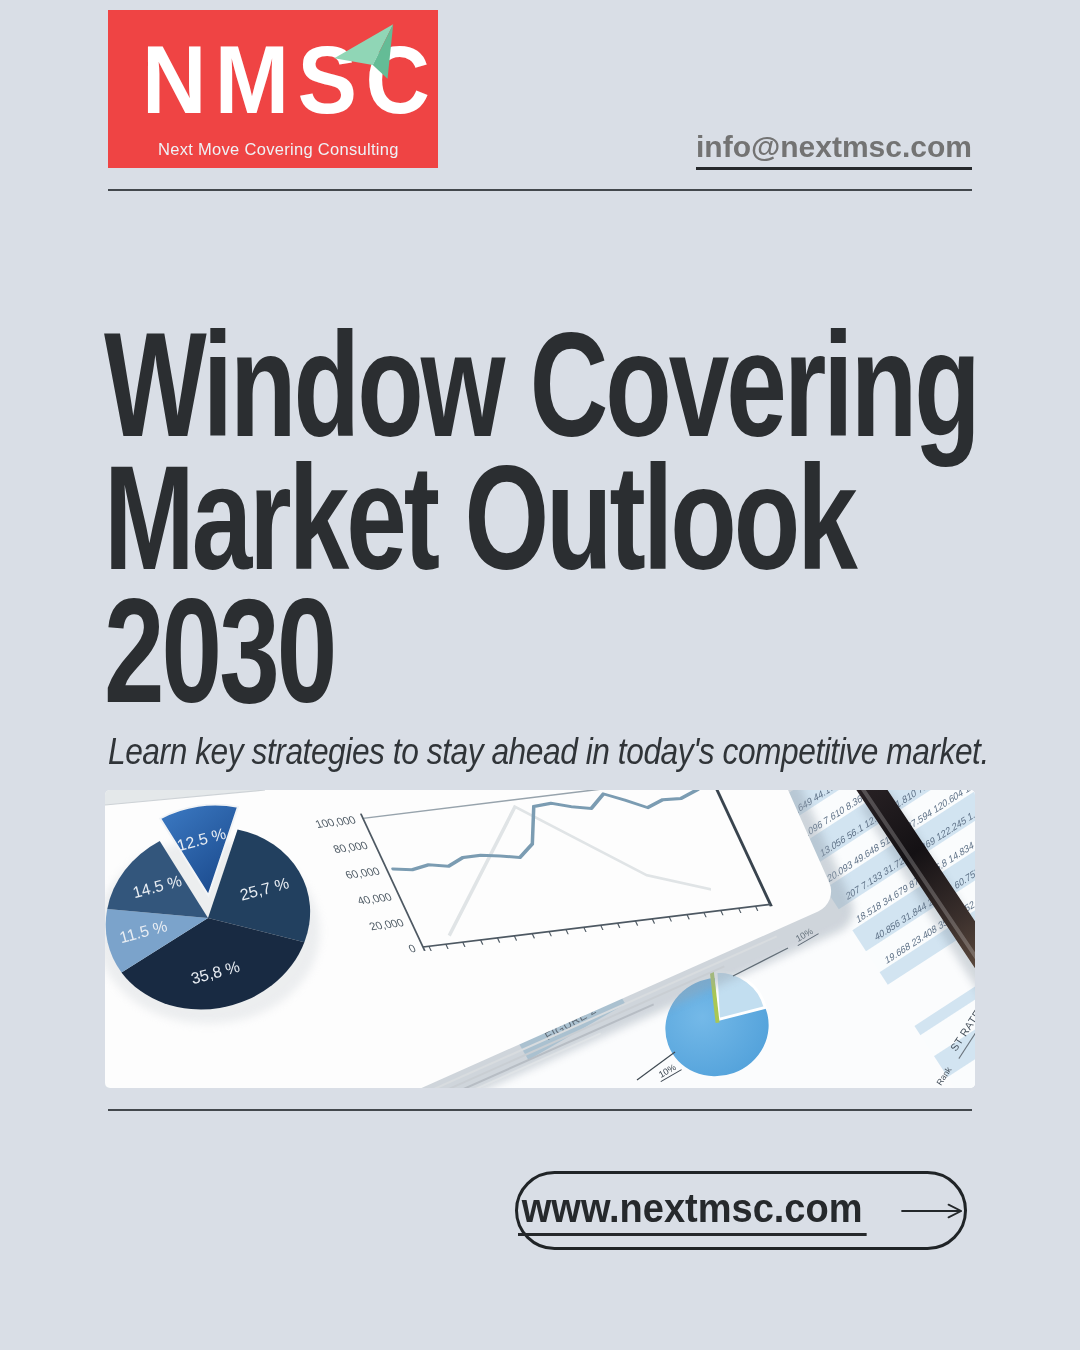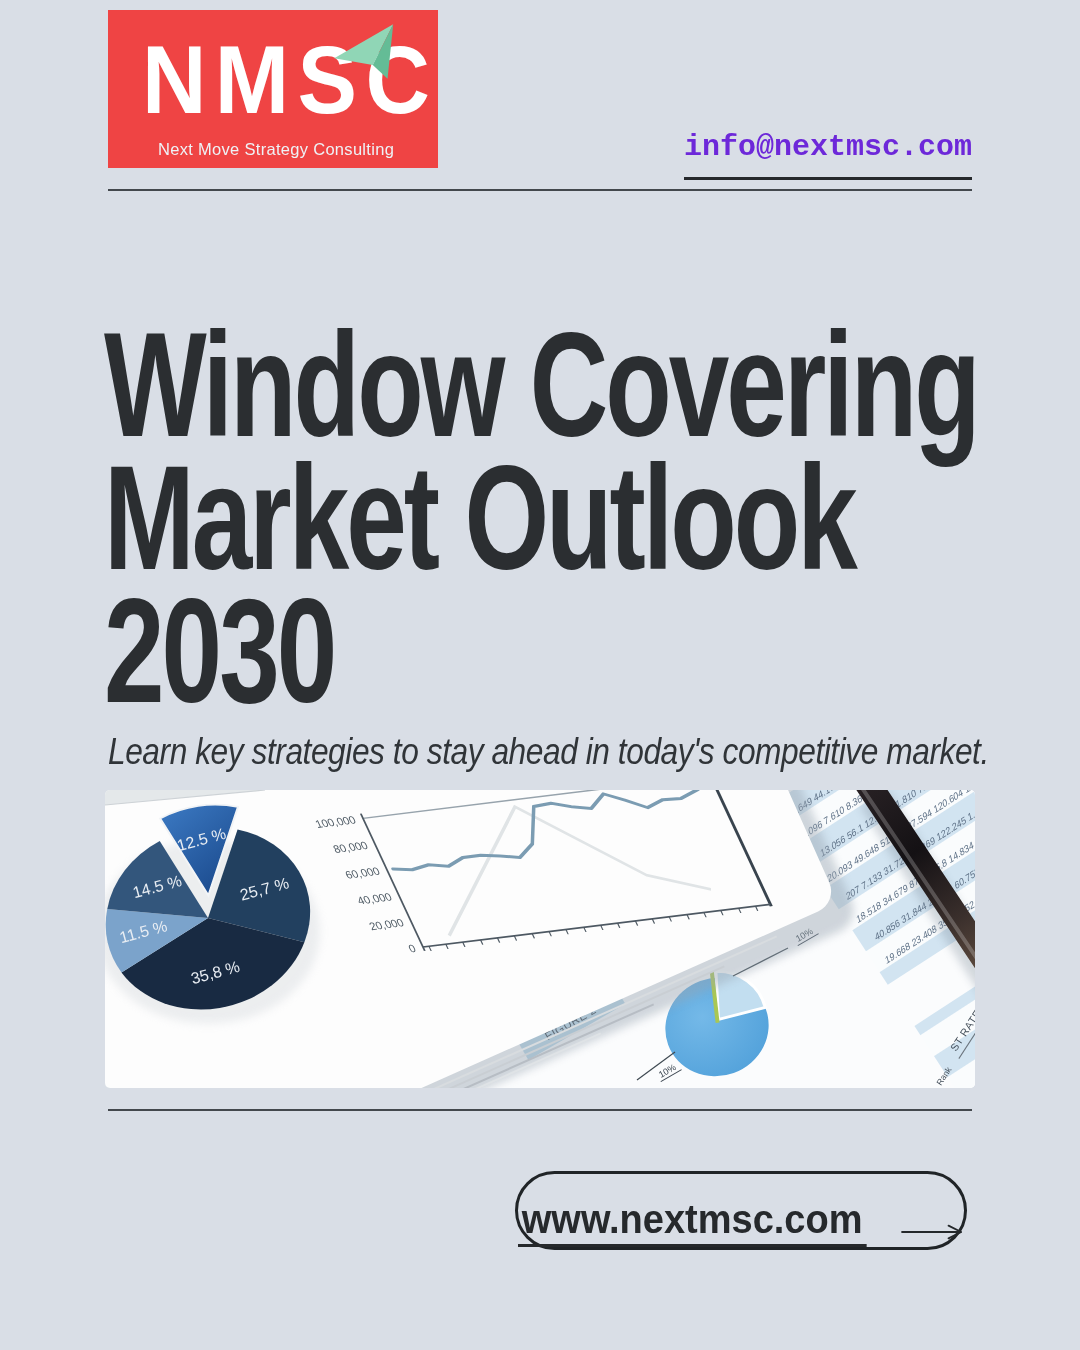--- a/index.html
+++ b/index.html
@@ -5,54 +5,54 @@
   html,body{margin:0;padding:0;}
   .page{position:relative;width:1080px;height:1350px;background:#d9dee6;overflow:hidden;
         font-family:"Liberation Sans",sans-serif;}
   
   .logo-box{position:absolute;left:108px;top:10px;width:330px;height:158px;background:#ef4444;}
   .logo-acronym{position:absolute;left:34px;top:22px;font-size:96px;font-weight:700;color:#ffffff;
         letter-spacing:9px;line-height:96px;transform:scaleX(0.93);transform-origin:0 0;}
   .logo-plane{position:absolute;left:224px;top:12px;}
   .logo-tagline{position:absolute;left:50px;top:130px;font-size:16.5px;color:#eef2f6;letter-spacing:0.3px;}
   
-  .email{position:absolute;right:108px;top:130px;font-size:30px;font-weight:700;color:#6d28d9;
-        text-decoration:none;border-bottom:3.5px solid #26292c;padding-bottom:13px;font-family:Liberation Mono, monospace;}
+  .email{position:absolute;right:108px;top:130px;font-size:30px;font-weight:700;color:#737373;
+        text-decoration:none;border-bottom:3.5px solid #26292c;padding-bottom:3px;}
   .rule{position:absolute;left:108px;width:864px;height:2px;background:#43484d;}
   .rule-top{top:189px;}
   .rule-bottom{top:1109px;}
   
   .title{position:absolute;left:104px;top:318px;}
   .title-line{font-size:149px;font-weight:700;color:#2b2e31;letter-spacing:-4px;line-height:133px;
         white-space:nowrap;transform:scaleX(0.73);transform-origin:0 0;}
   .subtitle{position:absolute;left:108px;top:731px;font-size:36px;font-style:italic;color:#303438;
         letter-spacing:-0.5px;white-space:nowrap;transform:scaleX(0.88);transform-origin:0 0;}
   
   .photo{position:absolute;left:105px;top:790px;width:870px;height:298px;border-radius:5px;
         overflow:hidden;background:#e9edef;}
   
   .cta{position:absolute;left:515px;top:1171px;width:452px;height:79px;border:3.5px solid #202427;
-        border-radius:42px;display:flex;align-items:flex-end;justify-content:center;gap:16px;
+        border-radius:42px;display:flex;align-items:center;justify-content:center;gap:16px;
         box-sizing:border-box;cursor:pointer;background:transparent;}
   .cta-text{font-size:40px;font-weight:700;color:#26292c;border-bottom:3.5px solid #26292c;
         padding:0 4px 2px 4px;transform:scaleX(0.95);transform-origin:0 50%;white-space:nowrap;}
   svg text{font-family:"Liberation Sans",sans-serif;}
 </style>
 </head>
 <body>
 
 <div class="page">
 
   <div class="logo-box">
     <div class="logo-acronym">NMSC</div>
     <svg class="logo-plane" width="68" height="68" viewBox="0 0 60 60">
       <polygon points="2,32 54,2 36,38" fill="#90d6b6"></polygon>
       <polygon points="36,38 54,2 49,50" fill="#64bc96"></polygon>
     </svg>
-    <div class="logo-tagline">Next Move Strategy Consulting</div>
+    <div class="logo-tagline">Next Move Covering Consulting</div>
   </div>
 
   <a class="email" href="#">info@nextmsc.com</a>
 
   <div class="rule rule-top"></div>
 
   <div class="title">
     <div class="title-line">Window Covering</div>
     <div class="title-line">Market Outlook</div>
     <div class="title-line">2030</div>

